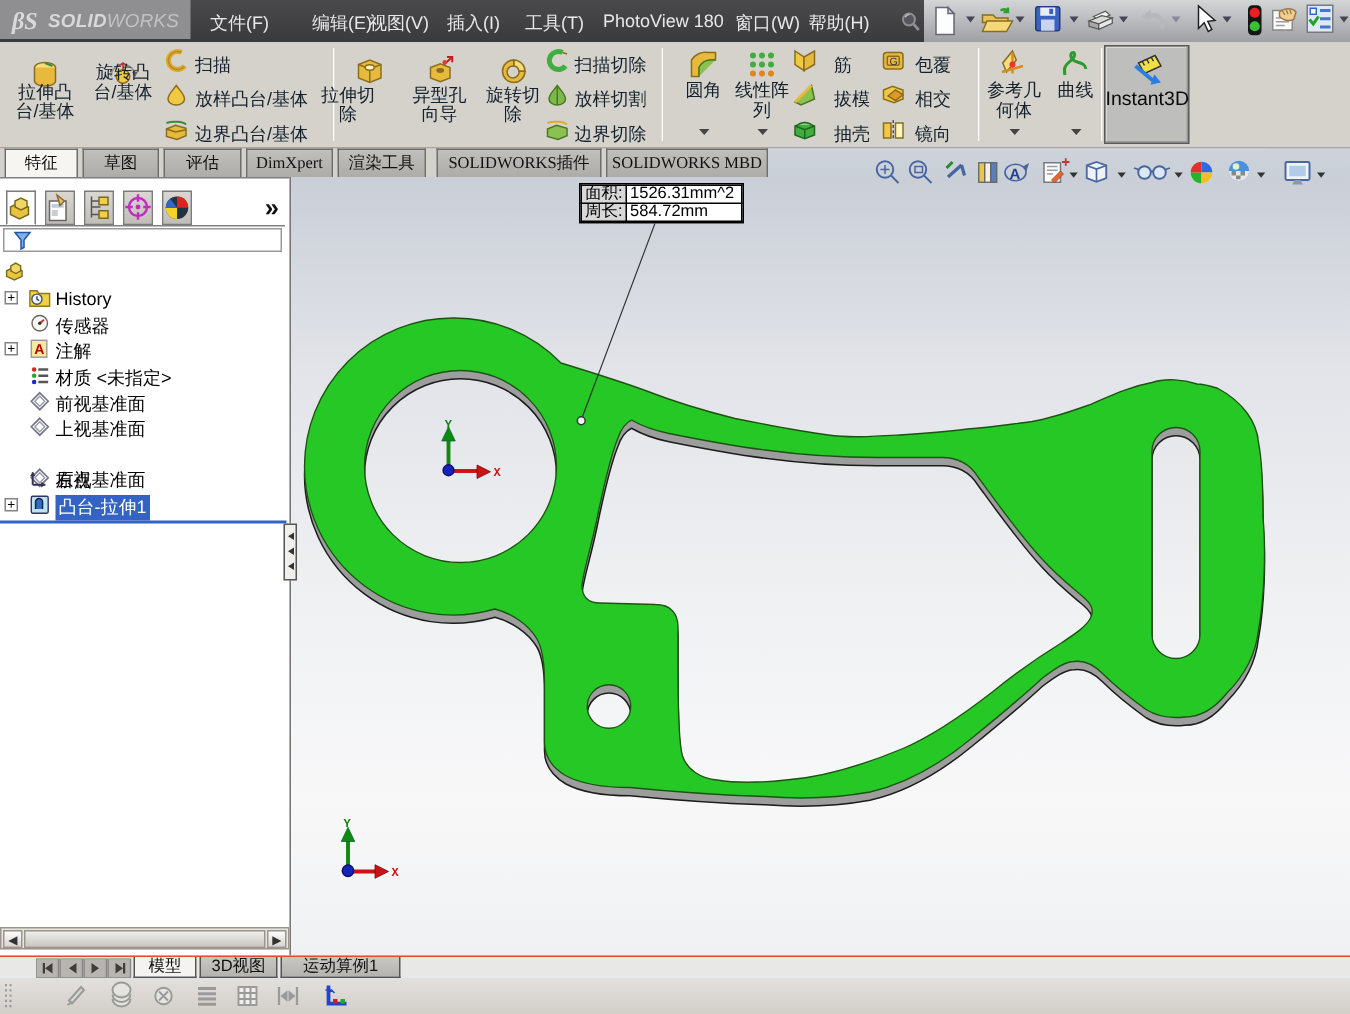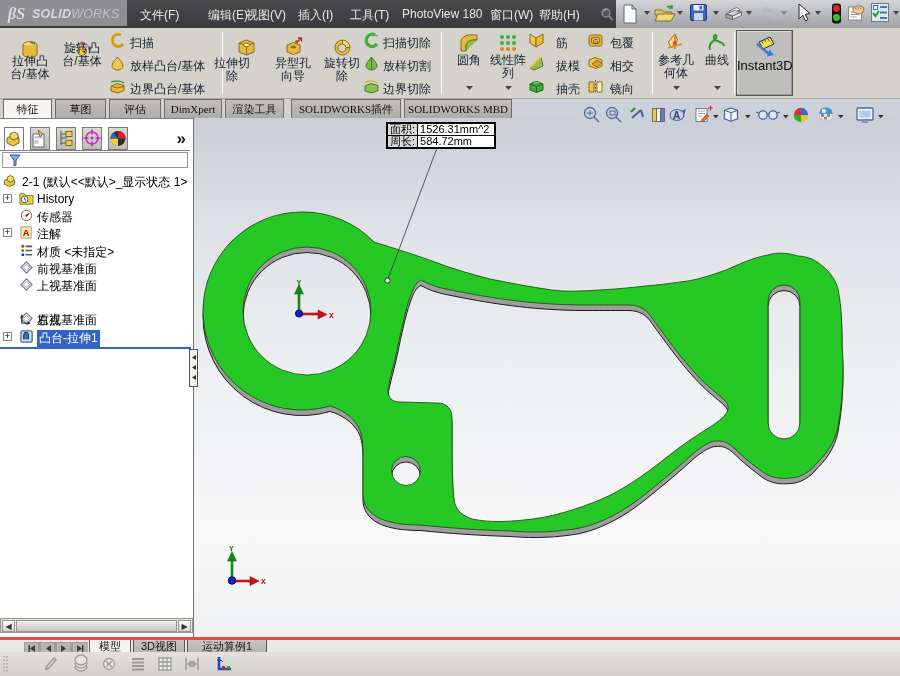--- a/index.html
+++ b/index.html
@@ -38,21 +38,21 @@
 
 #viewport { position:absolute; left:194px; top:118px; width:706px; height:519px;
   background:linear-gradient(#c9ced7 0%, #e2e4e9 25%, #f0f1f3 55%, #f8f8f9 80%, #f0f1f2 100%); }
 
 #callout { position:absolute; left:192px; top:4px; font-size:11px; color:#000; background:#fff; border:1px solid #000; line-height:11px; }
 #callout table { border-collapse:collapse; }
 #callout td { border:1px solid #000; padding:0 2px; height:11px; font-size:11px; }
 #callout td.lbl { background:#d8d8d8; }
 
 #hscroll { position:absolute; left:0; top:618px; width:193px; height:15px; background:#e8e6e2; border:1px solid #9a968e; }
-#mtabs { position:absolute; left:0; top:637px; width:900px; height:15px; background:#e8e8e6; border-top:3px solid #ef4444; }
+#mtabs { position:absolute; left:0; top:637px; width:900px; height:15px; background:#e8e8e6; border-top:1px solid #ef4444; }
 .mtab { position:absolute; top:0px; height:14px; border:1px solid #555; border-top:none; background:linear-gradient(#c9c7c3,#b5b3af); font-size:11px; color:#111; text-align:center; line-height:13px; }
 .mtab.active { background:#f4f3f1; }
 #statusbar { position:absolute; left:0; top:652px; width:900px; height:24px; background:linear-gradient(#e3e1dd,#d2cfc9); }
 </style>
 </head>
 <body>
 
 <div id="titlebar"></div>
 <div id="logo">
   <svg width="127" height="26" viewBox="0 0 127 26">
@@ -521,21 +521,20 @@
     <svg width="12" height="13" viewBox="0 0 12 13" style="position:absolute;left:6px;top:1px">
         <path d="M1 1 h10 l-4 5 v5 l-2 1 v-6 z" fill="#7fb2e8" stroke="#2255aa"></path>
       </svg>
   </div>
   <div id="tree">
     <div class="trow" style="top:1px">
       <svg class="ticon" style="left:3px" width="16" height="16" viewBox="0 0 16 16">
           <path d="M1.5 8 l5.5 -2.5 5.5 2.5 v4 l-5.5 2.5 -5.5 -2.5 z" fill="#e8c53f" stroke="#7a6a1a"></path>
           <path d="M4.5 4.5 l3.5 -2 3.5 2 v3.5 l-3.5 2 -3.5 -2 z" fill="#f0d76a" stroke="#7a6a1a"></path>
         </svg>
-      <span class="txt" style="left:22px">2-1  (默认&lt;&lt;默认&gt;_显示状态 1&gt;</span>
     </div>
     <div class="trow" style="top:19px">
       <div class="plus">+</div>
       <svg class="ticon" width="16" height="16" viewBox="0 0 16 16">
           <path d="M1 3 h5 l1.5 2 H15 v9 H1 z" fill="#f3cf45" stroke="#8a7a20"></path>
           <circle cx="6" cy="9" r="3.6" fill="#eef6ff" stroke="#456"></circle>
           <path d="M6 7 v2 l1.5 1" stroke="#345" fill="none"></path>
         </svg>
       <span class="txt" style="left:37px">History</span>
     </div>

